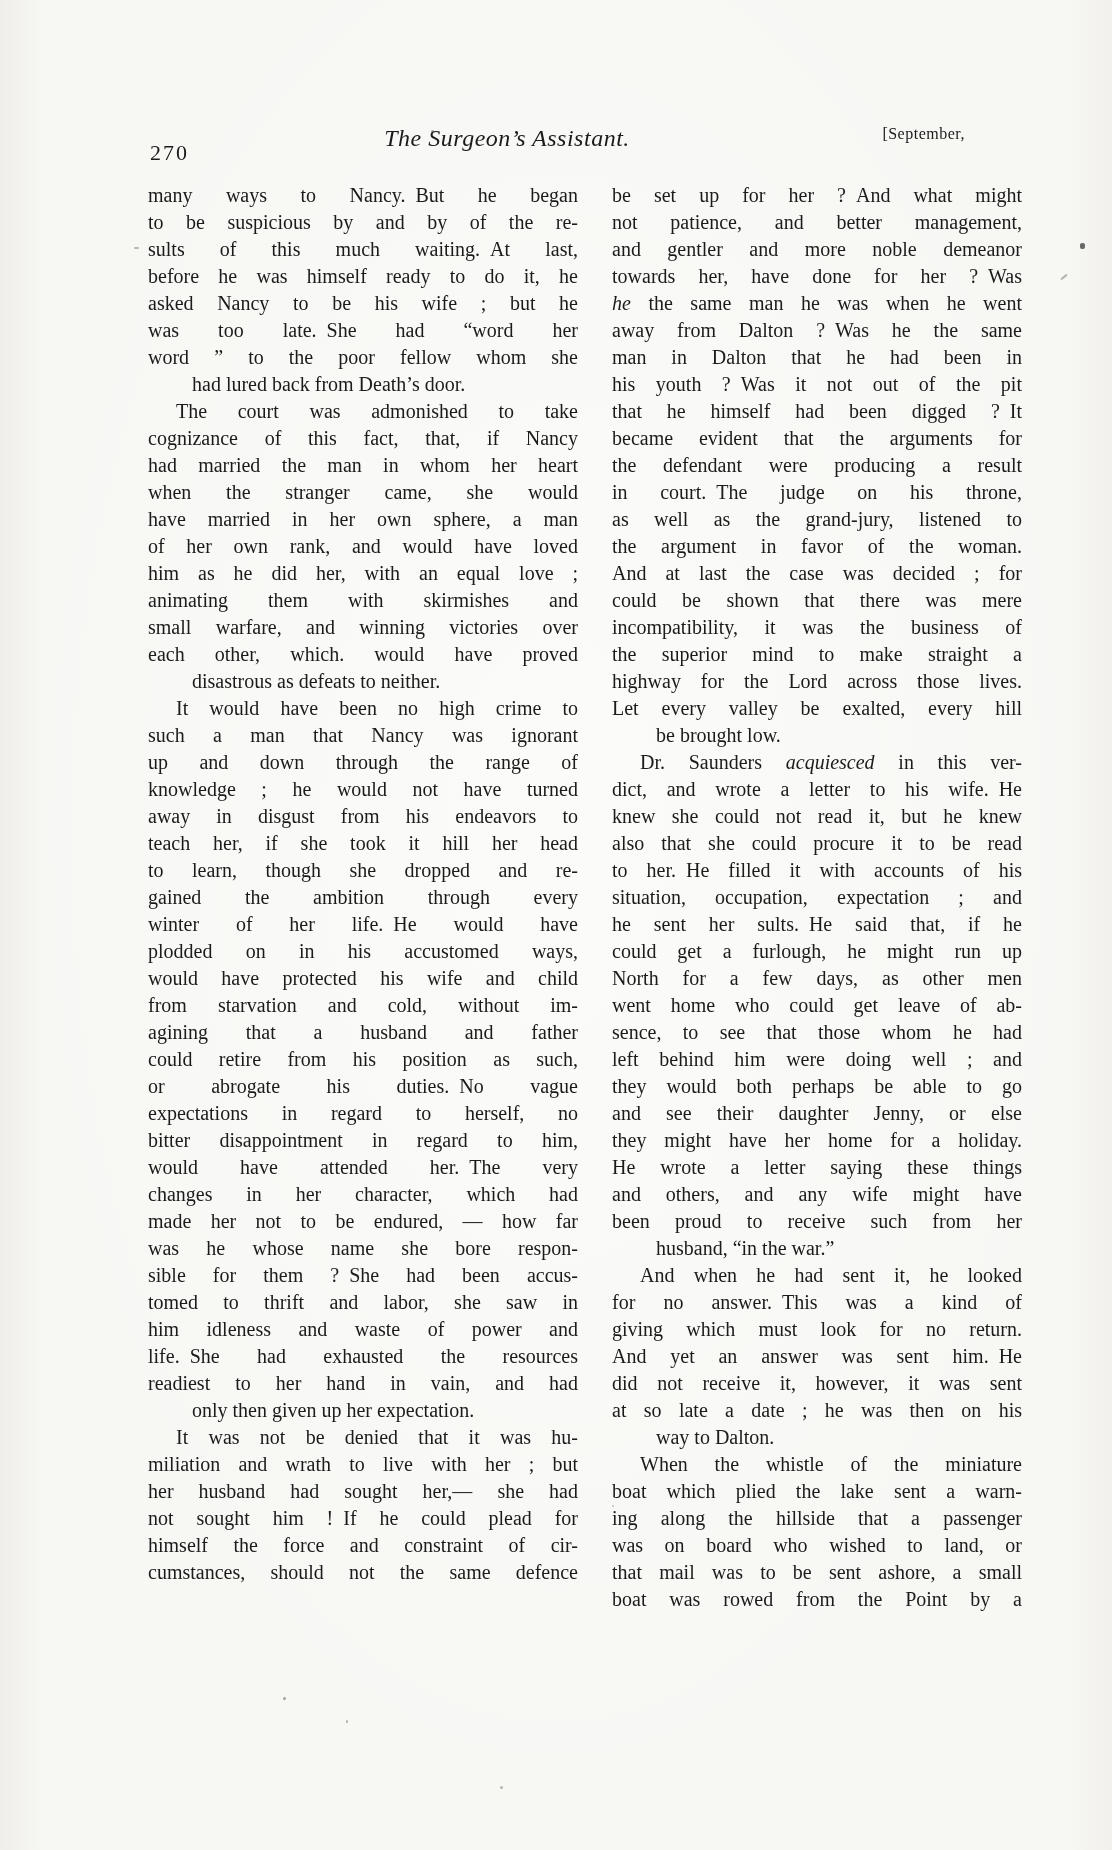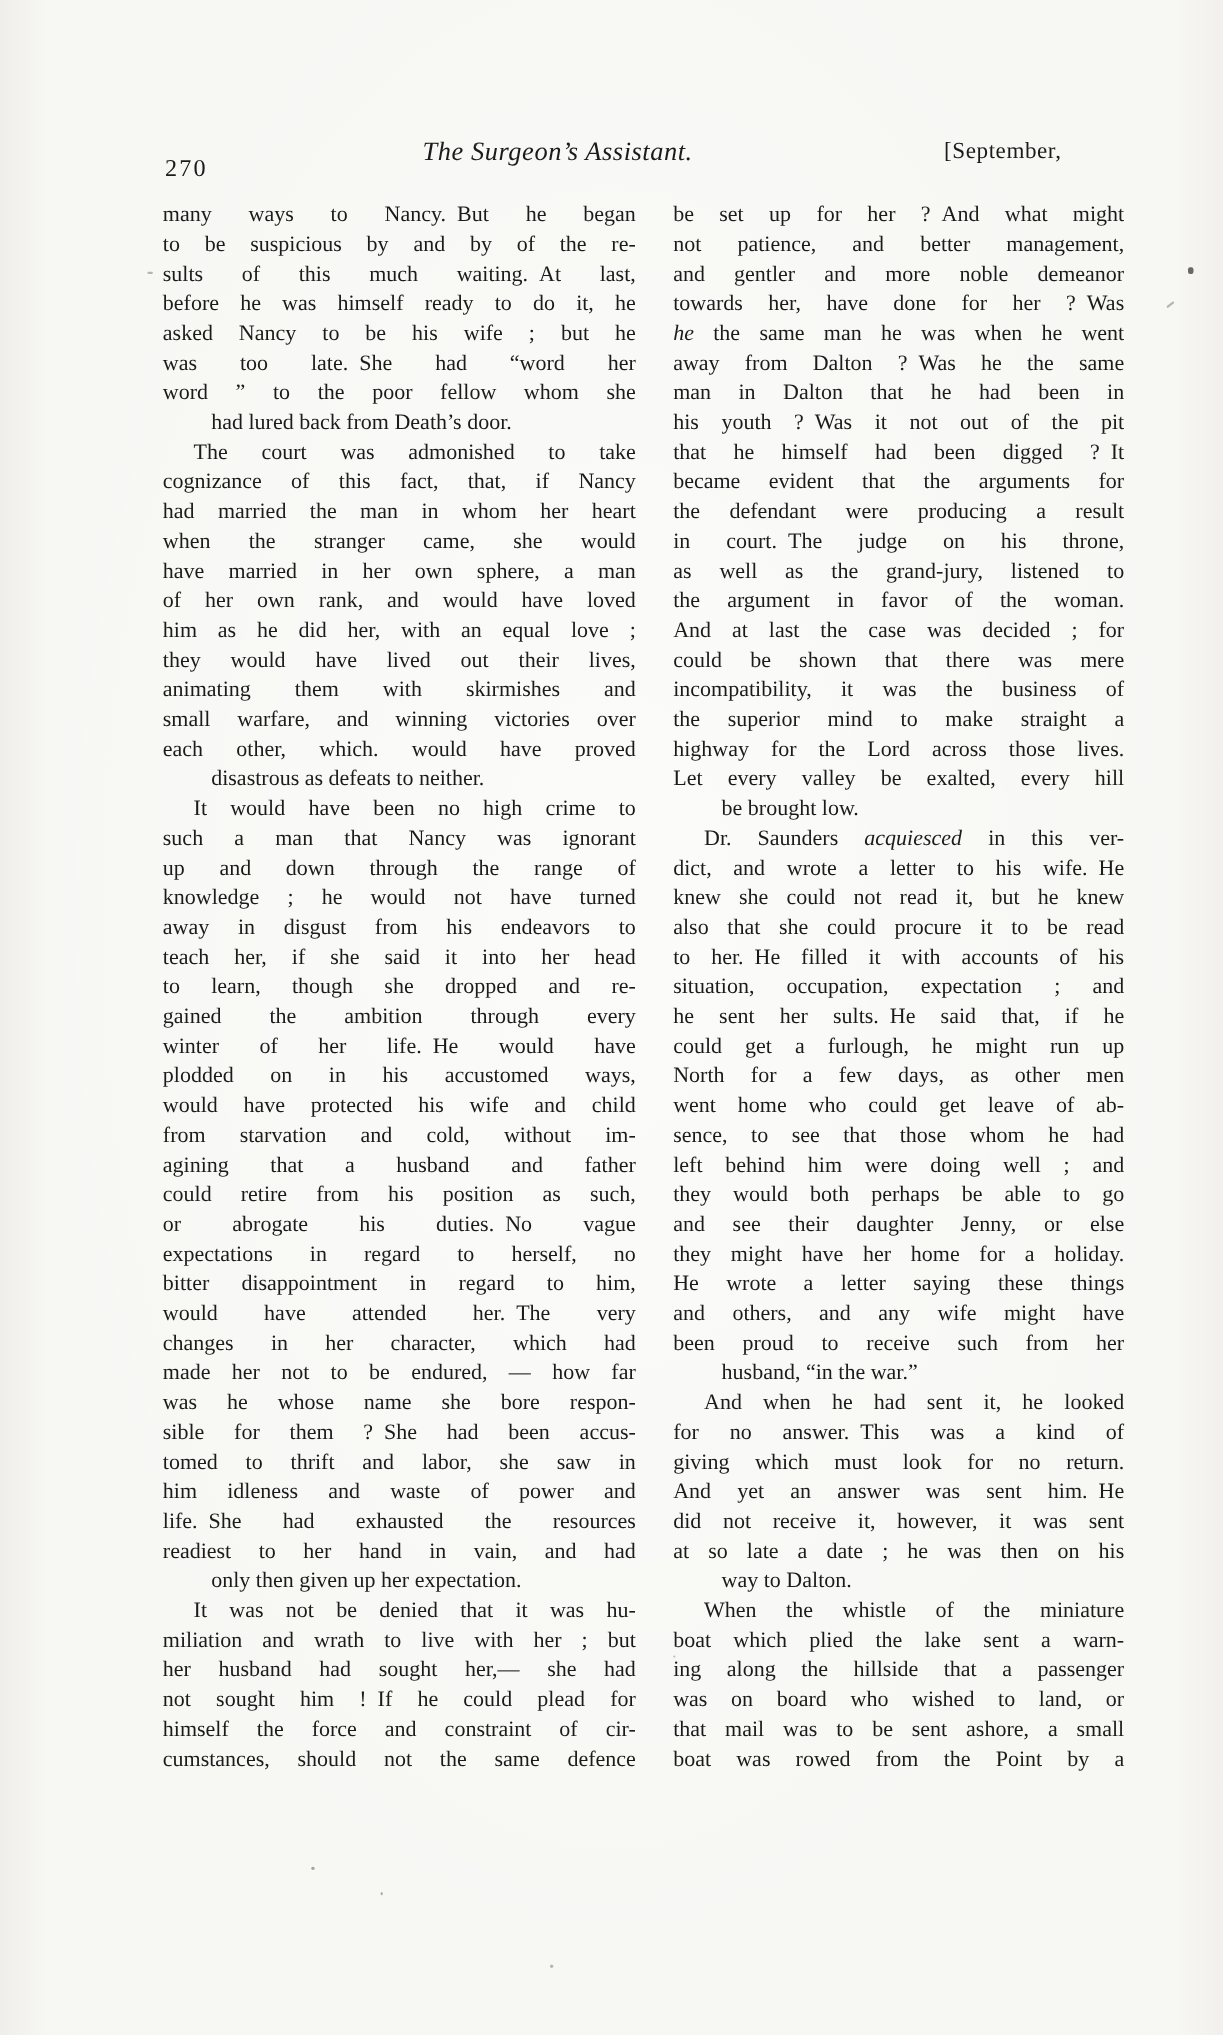--- a/index.html
+++ b/index.html
@@ -24,21 +24,21 @@
   }
   .run-title{
     position:absolute;left:507px;top:125px;
     transform:translateX(-50%);
     font-style:italic;font-size:24px;letter-spacing:.5px;
     white-space:nowrap;
     text-align:right;
   }
   .issue{
     position:absolute;right:147px;top:125px;
-    font-size:21px;letter-spacing:.5px;
+    font-size:16px;letter-spacing:.5px;
   }
   .col{
     position:absolute;top:182px;
   }
   .col-left{left:148px;width:430px;}
   .col-right{left:612px;width:410px;}
   .line{
     height:27px;line-height:27px;
     font-size:20px;
     text-align:justify;
@@ -76,31 +76,30 @@
       <div class="line">was too late. She had “word her</div>
       <div class="line">word ” to the poor fellow whom she</div>
       <div class="line para-end">had lured back from Death’s door.</div>
       <div class="line indent">The court was admonished to take</div>
       <div class="line">cognizance of this fact, that, if Nancy</div>
       <div class="line">had married the man in whom her heart</div>
       <div class="line">when the stranger came, she would</div>
       <div class="line">have married in her own sphere, a man</div>
       <div class="line">of her own rank, and would have loved</div>
       <div class="line">him as he did her, with an equal love ;</div>
-      <div class="line">they would have lived out their lives,</div>
       <div class="line">animating them with skirmishes and</div>
       <div class="line">small warfare, and winning victories over</div>
       <div class="line">each other, which. would have proved</div>
       <div class="line para-end">disastrous as defeats to neither.</div>
       <div class="line indent">It would have been no high crime to</div>
       <div class="line">such a man that Nancy was ignorant</div>
       <div class="line">up and down through the range of</div>
       <div class="line">knowledge ; he would not have turned</div>
       <div class="line">away in disgust from his endeavors to</div>
-      <div class="line">teach her, if she said it into her head</div>
+      <div class="line">teach her, if she took it hill her head</div>
       <div class="line">to learn, though she dropped and re-</div>
       <div class="line">gained the ambition through every</div>
       <div class="line">winter of her life. He would have</div>
       <div class="line">plodded on in his accustomed ways,</div>
       <div class="line">would have protected his wife and child</div>
       <div class="line">from starvation and cold, without im-</div>
       <div class="line">agining that a husband and father</div>
       <div class="line">could retire from his position as such,</div>
       <div class="line">or abrogate his duties. No vague</div>
       <div class="line">expectations in regard to herself, no</div>

